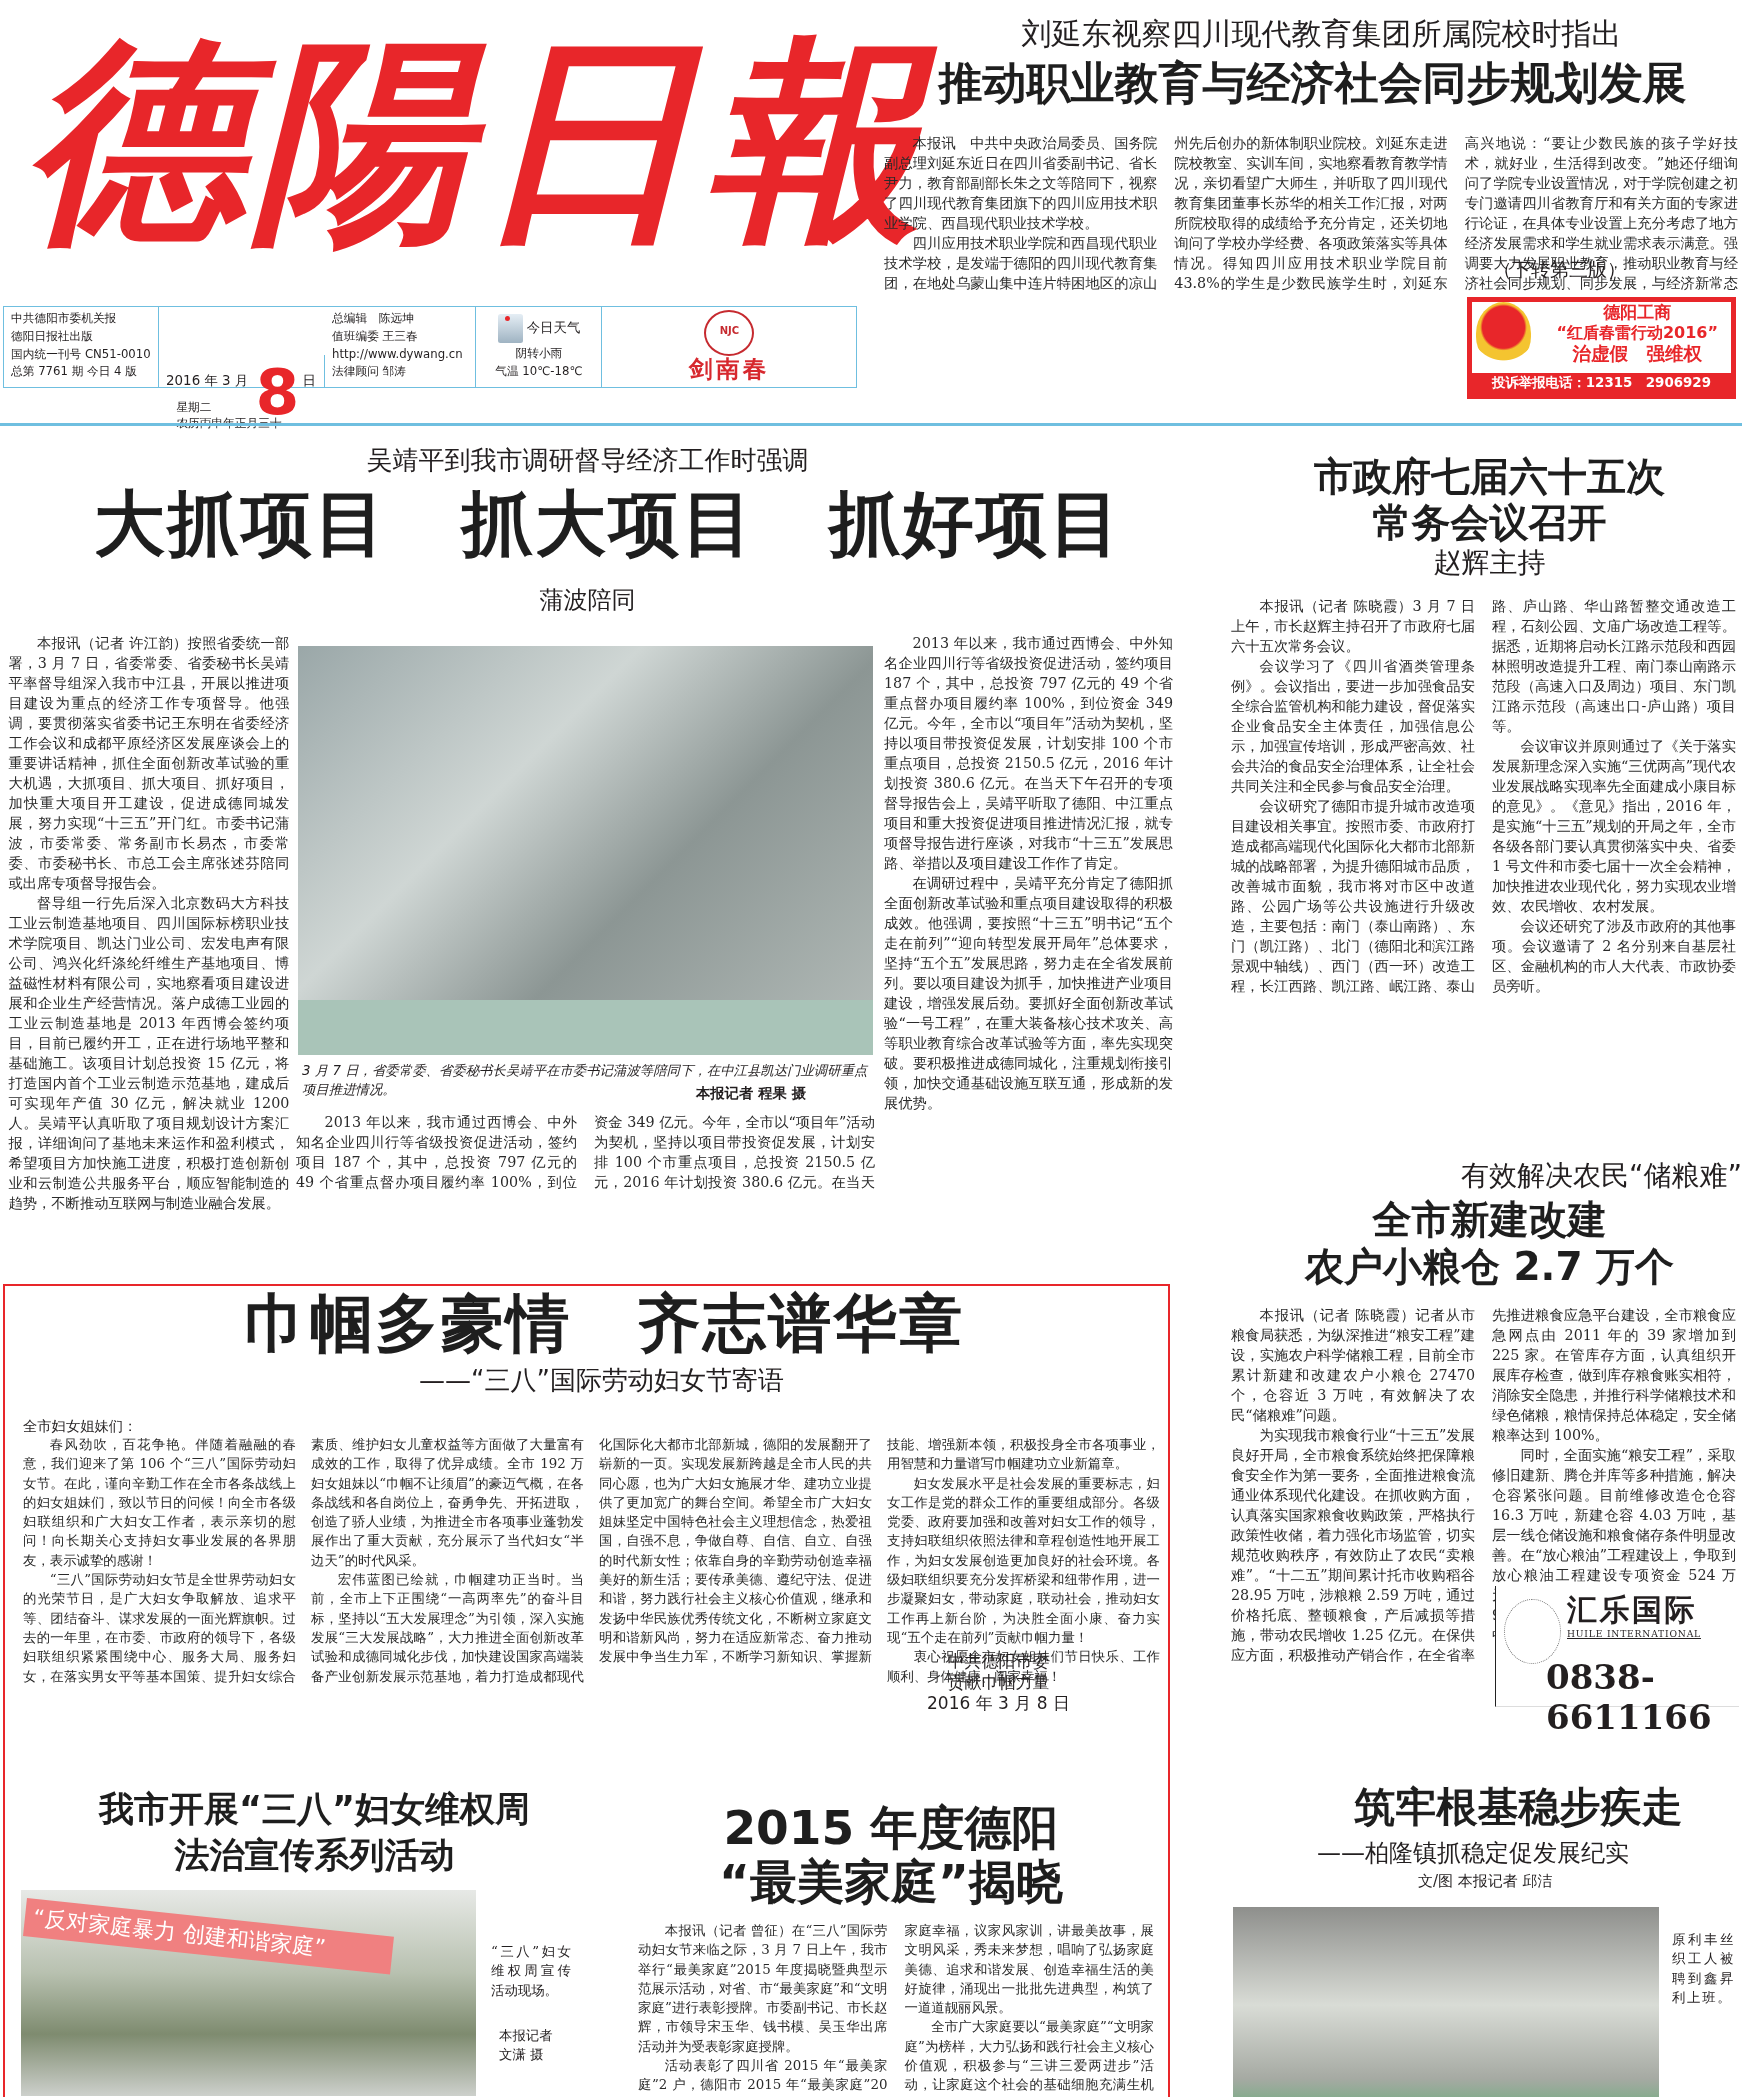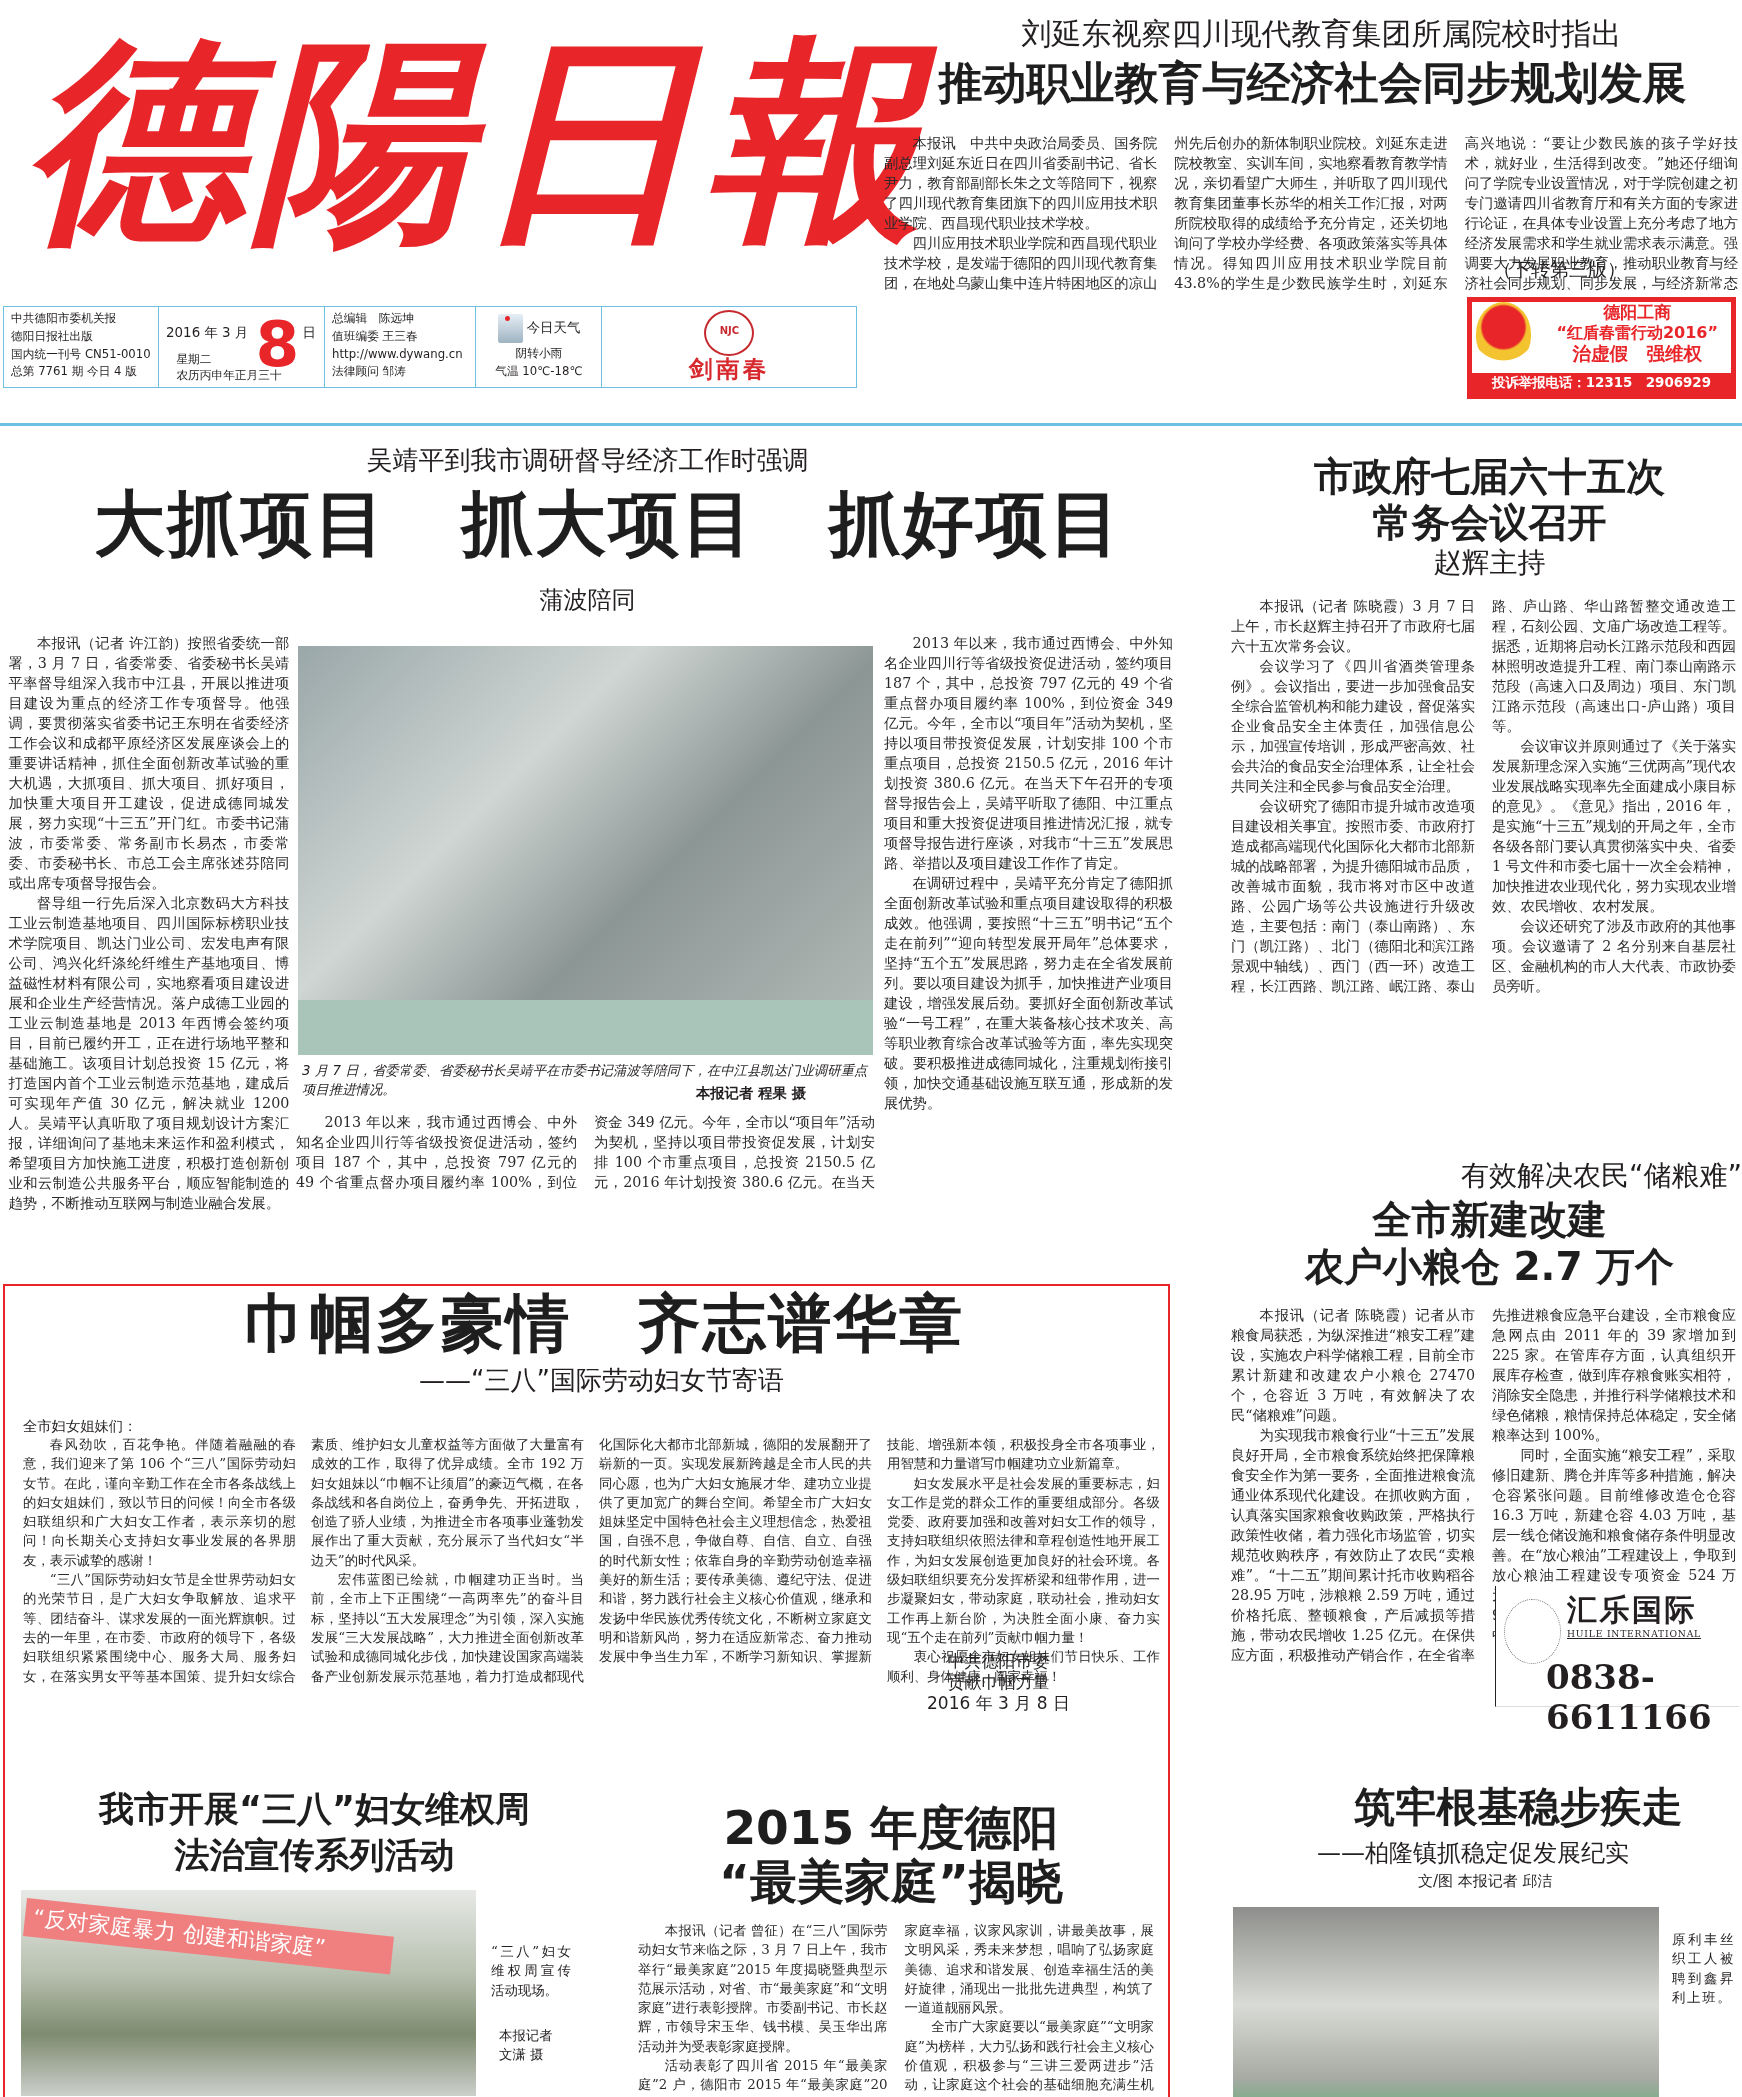--- a/index.html
+++ b/index.html
@@ -37,21 +37,21 @@
 
 <div id="masthead-logo" class="abs serif">德陽日報</div>
 
 <div id="info-bar" class="abs sans">
   <div class="cell" style="width:155px;">
     <div>中共德阳市委机关报</div>
     <div>德阳日报社出版</div>
     <div>国内统一刊号 CN51-0010</div>
     <div>总第 7761 期 今日 4 版</div>
   </div>
-  <div class="cell" style="width:166px;position:relative;">
+  <div class="cell" style="width:166px;position:relative;margin-top:48px;">
     <div style="position:absolute;left:6.7px;top:17px;font-size:13.4px;">2016 年 3 月</div>
     <div class="big-day" style="position:absolute;left:96px;top:5.9px;">8</div>
     <div style="position:absolute;left:143px;top:17px;font-size:13.4px;">日</div>
     <div style="position:absolute;left:17px;top:44px;">星期二</div>
     <div style="position:absolute;left:17px;top:60px;">农历丙申年正月三十</div>
   </div>
   <div class="cell" style="width:151px;">
     <div>总编辑　陈远坤</div>
     <div>值班编委 王三春</div>
     <div>http://www.dywang.cn</div>

